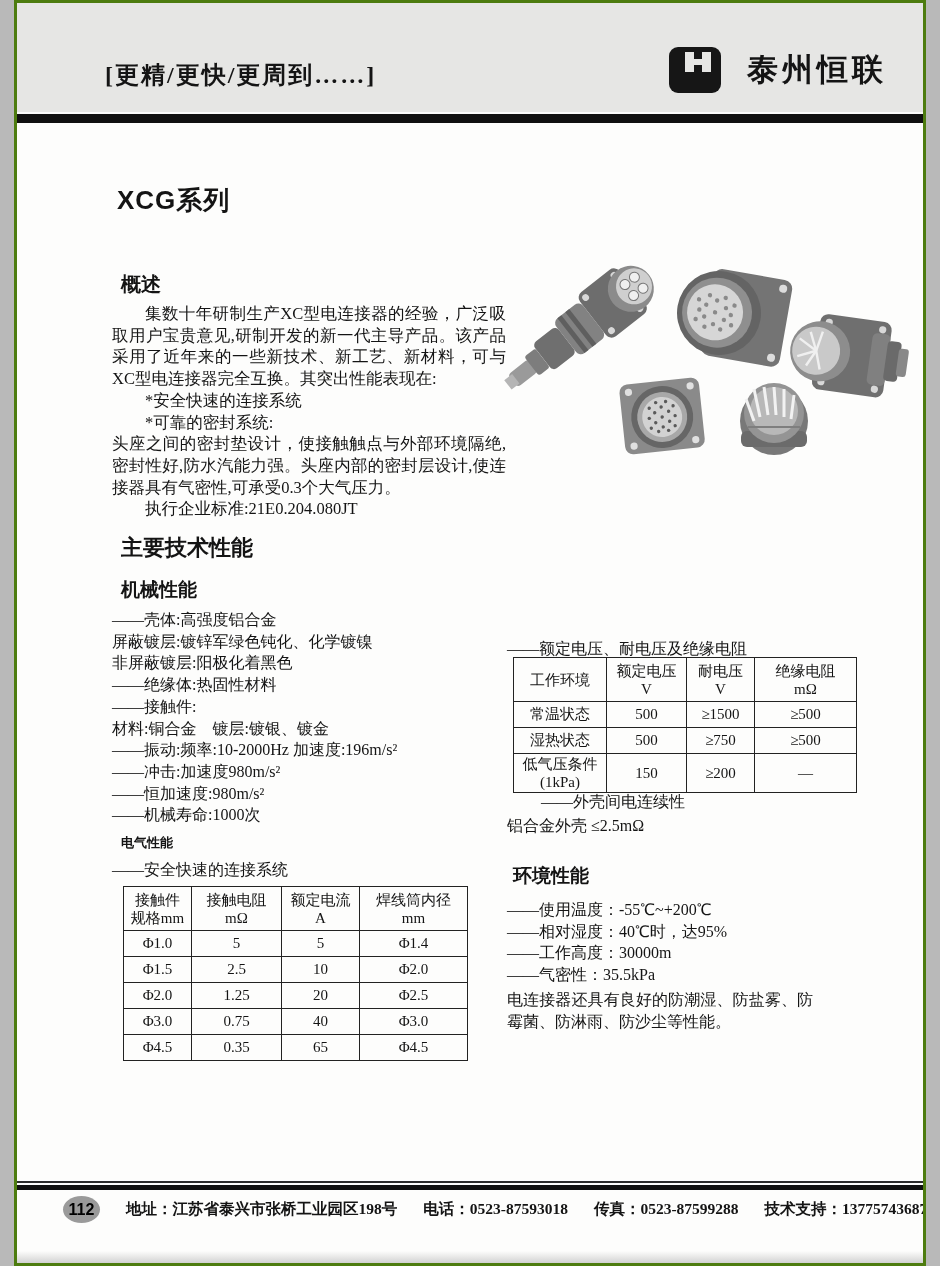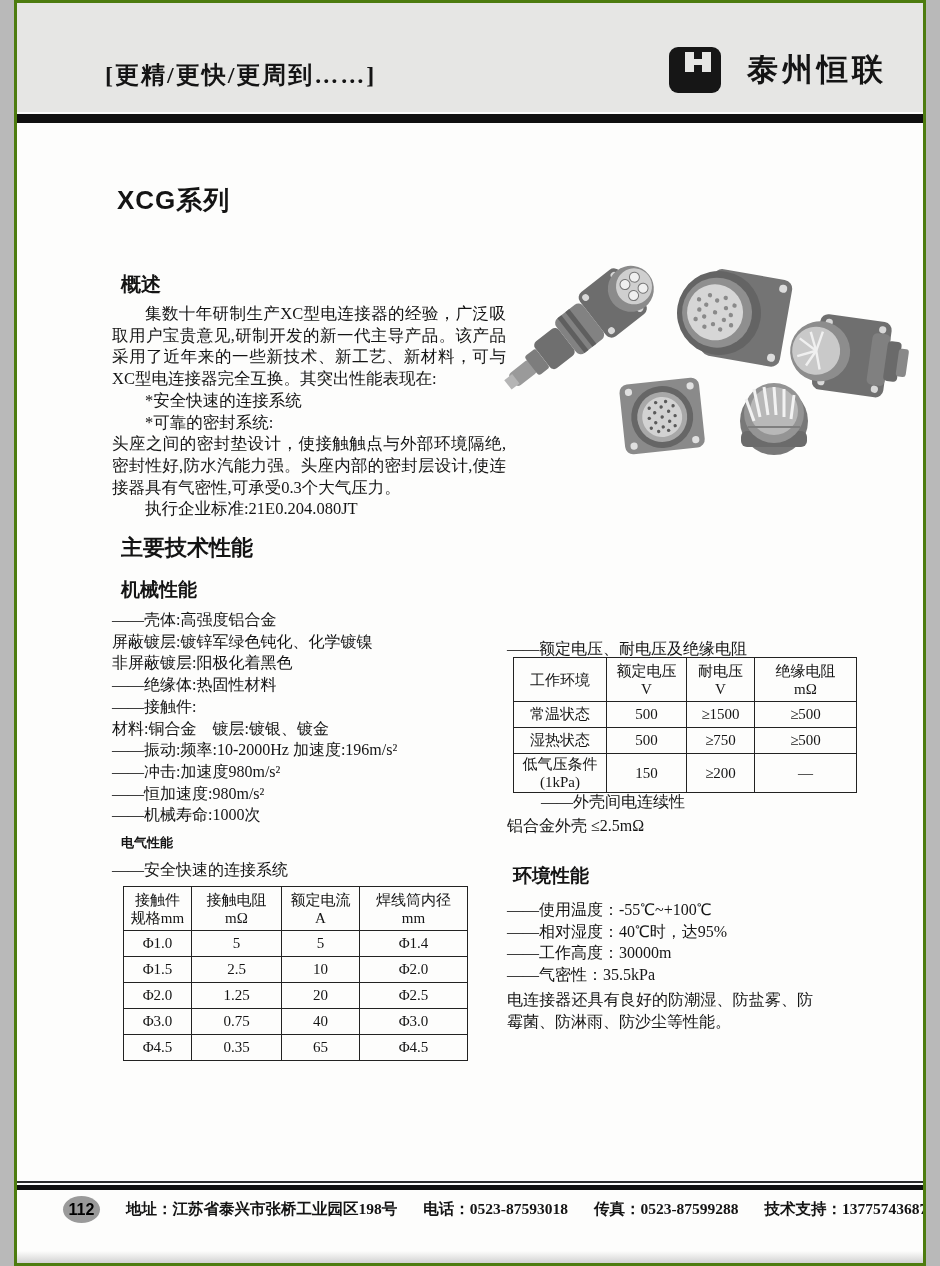--- a/index.html
+++ b/index.html
@@ -341,21 +341,21 @@
       <td>≥200</td>
           <td>—</td>
     </tr>
   </tbody>
     </table>
   <div class="caption v-note1">——外壳间电连续性</div>
   <div class="caption v-note2">铝合金外壳 ≤2.5mΩ</div>
 
   <div class="h-sans h-env">环境性能</div>
   <div class="env-list">
-    <div>——使用温度：-55℃~+100℃</div>
+    <div>——使用温度：-55℃~+200℃</div>
     <div>——相对湿度：40℃时，达95%</div>
     <div>——工作高度：30000m</div>
     <div>——气密性：35.5kPa</div>
   </div>
   <div class="env-para">电连接器还具有良好的防潮湿、防盐雾、防霉菌、防淋雨、防沙尘等性能。</div>
 
   <div class="bottom-rule-a"></div>
   <div class="bottom-rule-b"></div>
   <div class="footer">
     <div class="page-badge">112</div>

